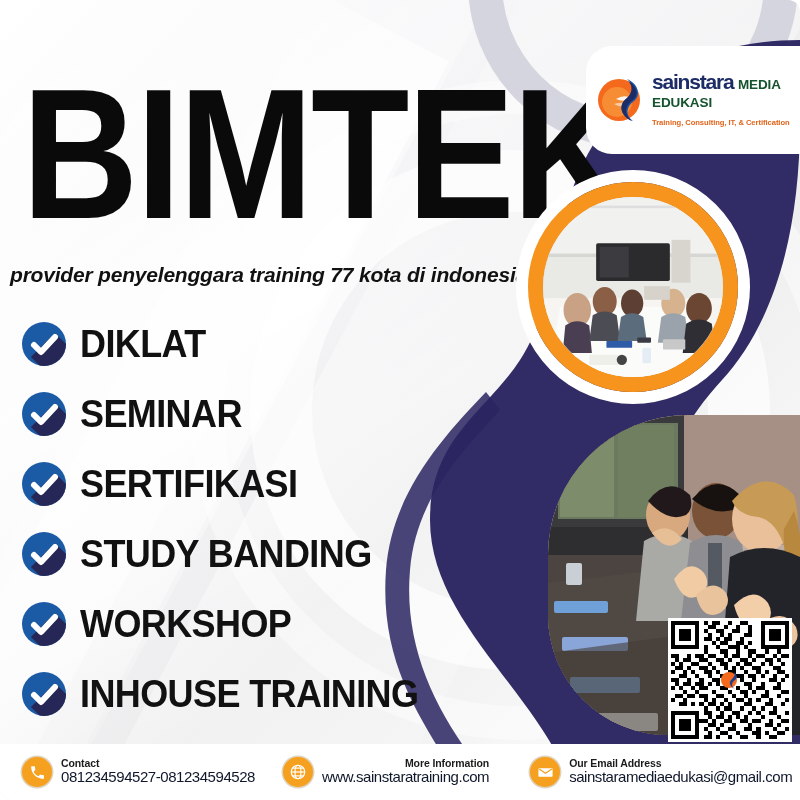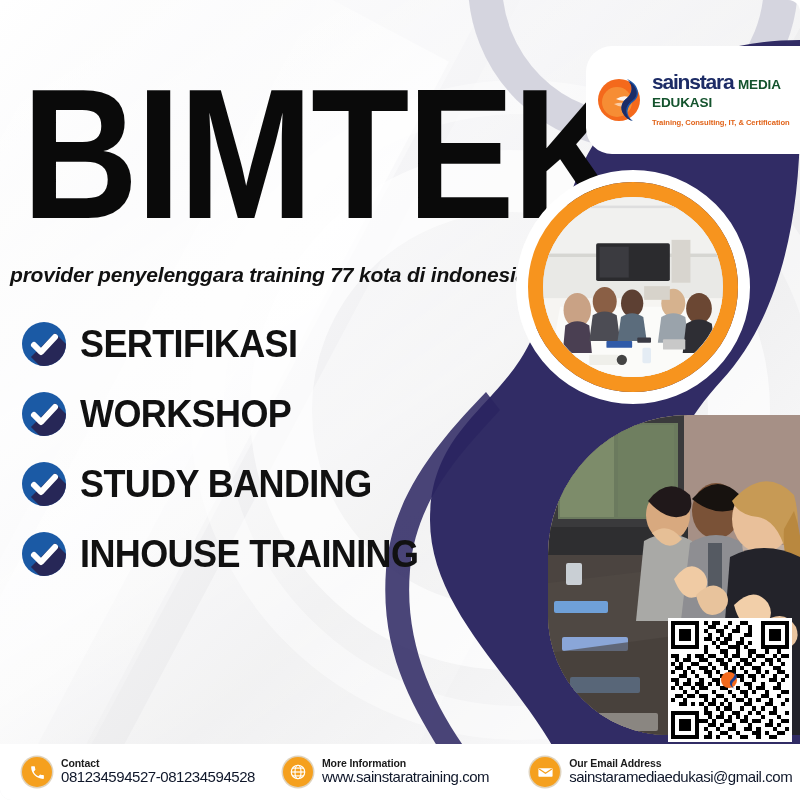--- a/index.html
+++ b/index.html
@@ -193,21 +193,21 @@
   .footer {
     position:absolute;
     left:0; bottom:0;
     width:800px; height:56px;
     background:#ffffff;
     display:flex;
     align-items:center;
   }
   .f-item { display:flex; align-items:center; }
   .f-item.contact { margin-left:22px; }
-  .f-item.info    { margin-left:28px; }
+  .f-item.info    { margin-left:28px;text-align:right; }
   .f-item.email   { margin-left:26px;padding-left:15px; }
   .f-ico {
     position:relative;
     width:30px; height:30px;
     border-radius:50%;
     background:#f5a01e;
     flex:0 0 auto;
     margin-right:9px;
     box-shadow:0 0 0 1.5px rgba(150,110,40,.30);
     display:flex; align-items:center; justify-content:center;
@@ -259,50 +259,68 @@
              C416,498 462,452 500,410
              L486,392 C444,436 392,492 386,570
              C380,652 412,706 446,760 Z" fill="#2a2560" opacity="0.85"></path>
   </svg>
 
   <div class="headline">BIMTEK</div>
   <div class="tagline">provider penyelenggara training 77 kota di indonesia</div>
 
   <div class="checklist">
 
-
-
     <div class="check-row">
       <span class="check-icon">
         <span class="shadow"></span>
         <svg width="44" height="44" viewBox="0 0 44 44">
           <path d="M12 23 L19 30 L33 15" stroke="#ffffff" stroke-width="6" stroke-linecap="round" stroke-linejoin="round" fill="none"></path>
         </svg>
       </span>
-      <span class="check-label">SERTIFIKASI</span>
+      <span class="check-label">DIKLAT</span>
     </div>
 
     <div class="check-row">
       <span class="check-icon">
         <span class="shadow"></span>
         <svg width="44" height="44" viewBox="0 0 44 44">
           <path d="M12 23 L19 30 L33 15" stroke="#ffffff" stroke-width="6" stroke-linecap="round" stroke-linejoin="round" fill="none"></path>
         </svg>
       </span>
-      <span class="check-label">WORKSHOP</span>
+      <span class="check-label">SEMINAR</span>
     </div>
 
     <div class="check-row">
       <span class="check-icon">
         <span class="shadow"></span>
         <svg width="44" height="44" viewBox="0 0 44 44">
           <path d="M12 23 L19 30 L33 15" stroke="#ffffff" stroke-width="6" stroke-linecap="round" stroke-linejoin="round" fill="none"></path>
         </svg>
       </span>
+      <span class="check-label">SERTIFIKASI</span>
+    </div>
+
+    <div class="check-row">
+      <span class="check-icon">
+        <span class="shadow"></span>
+        <svg width="44" height="44" viewBox="0 0 44 44">
+          <path d="M12 23 L19 30 L33 15" stroke="#ffffff" stroke-width="6" stroke-linecap="round" stroke-linejoin="round" fill="none"></path>
+        </svg>
+      </span>
       <span class="check-label">STUDY BANDING</span>
+    </div>
+
+    <div class="check-row">
+      <span class="check-icon">
+        <span class="shadow"></span>
+        <svg width="44" height="44" viewBox="0 0 44 44">
+          <path d="M12 23 L19 30 L33 15" stroke="#ffffff" stroke-width="6" stroke-linecap="round" stroke-linejoin="round" fill="none"></path>
+        </svg>
+      </span>
+      <span class="check-label">WORKSHOP</span>
     </div>
 
     <div class="check-row">
       <span class="check-icon">
         <span class="shadow"></span>
         <svg width="44" height="44" viewBox="0 0 44 44">
           <path d="M12 23 L19 30 L33 15" stroke="#ffffff" stroke-width="6" stroke-linecap="round" stroke-linejoin="round" fill="none"></path>
         </svg>
       </span>
       <span class="check-label">INHOUSE TRAINING</span>

